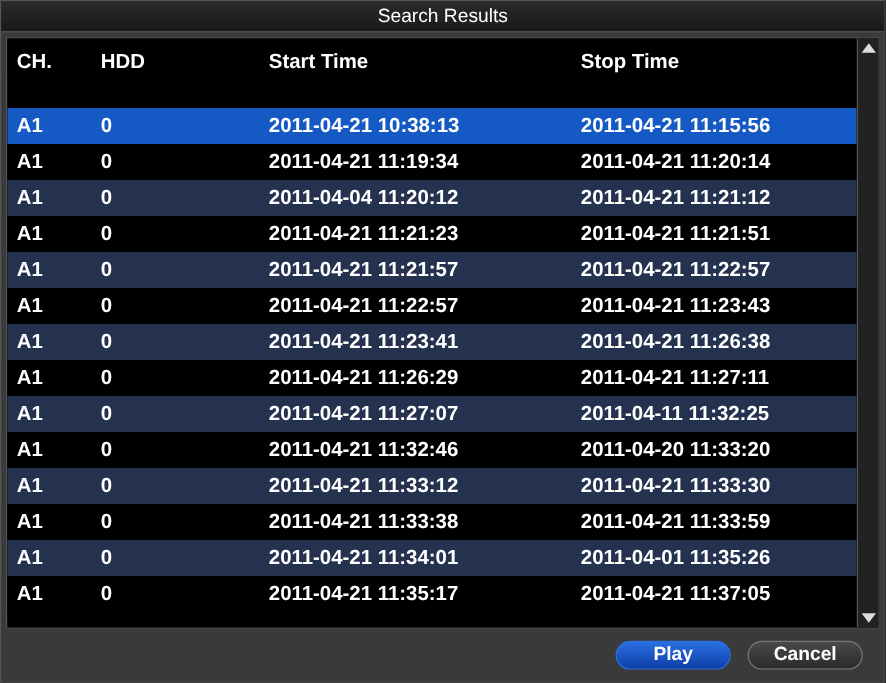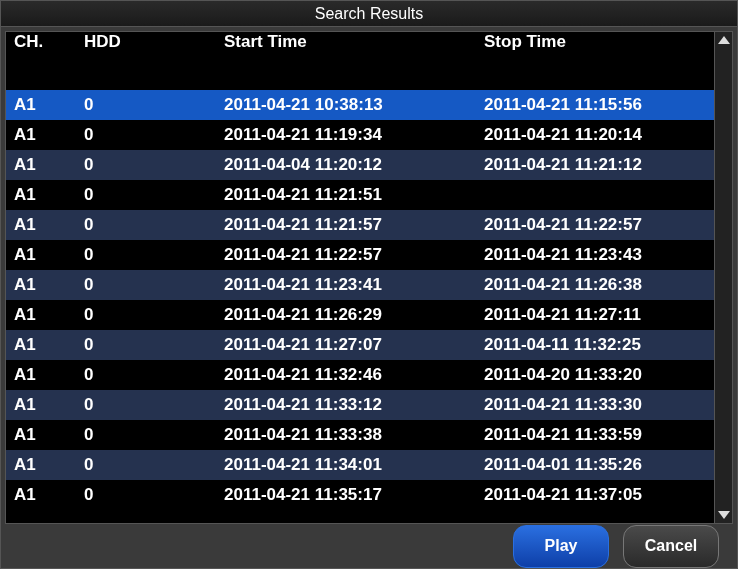--- a/index.html
+++ b/index.html
@@ -65,21 +65,21 @@
     border-bottom: 8px solid #ddd;
   }
   .scroll-down {
     border-left: 6px solid transparent;
     border-right: 6px solid transparent;
     border-top: 8px solid #ddd;
   }
   .table-header {
     display: flex;
     height: 30px;
-    align-items: flex-start;
+    align-items: flex-end;
     background: #000;
     font-weight: bold;
     font-size: 17px;
     padding-left: 8px;
   }
   .table-body {
     flex: 1;
     overflow: hidden;
     margin-top: 28px;
   }
@@ -103,21 +103,21 @@
     height: 44px;
     display: flex;
     align-items: center;
     justify-content: flex-end;
     padding-right: 18px;
     gap: 14px;
     background: #3a3a3a;
   }
   .btn {
     min-width: 96px;
-    height: 43px;
+    height: 24px;
     border-radius: 13px;
     display: flex;
     align-items: center;
     justify-content: center;
     font-size: 16px;
     font-weight: bold;
     cursor: pointer;
     border: 1px solid #777;
   }
   .btn-primary {
@@ -161,20 +161,21 @@
           </div>
           <div class="row even">
             <div class="col-ch">A1</div>
             <div class="col-hdd">0</div>
             <div class="col-start">2011-04-04 11:20:12</div>
             <div class="col-stop">2011-04-21 11:21:12</div>
           </div>
           <div class="row odd">
             <div class="col-ch">A1</div>
             <div class="col-hdd">0</div>
+            <div class="col-start">2011-04-21 11:21:23</div>
             <div class="col-stop">2011-04-21 11:21:51</div>
           </div>
           <div class="row even">
             <div class="col-ch">A1</div>
             <div class="col-hdd">0</div>
             <div class="col-start">2011-04-21 11:21:57</div>
             <div class="col-stop">2011-04-21 11:22:57</div>
           </div>
           <div class="row odd">
             <div class="col-ch">A1</div>

